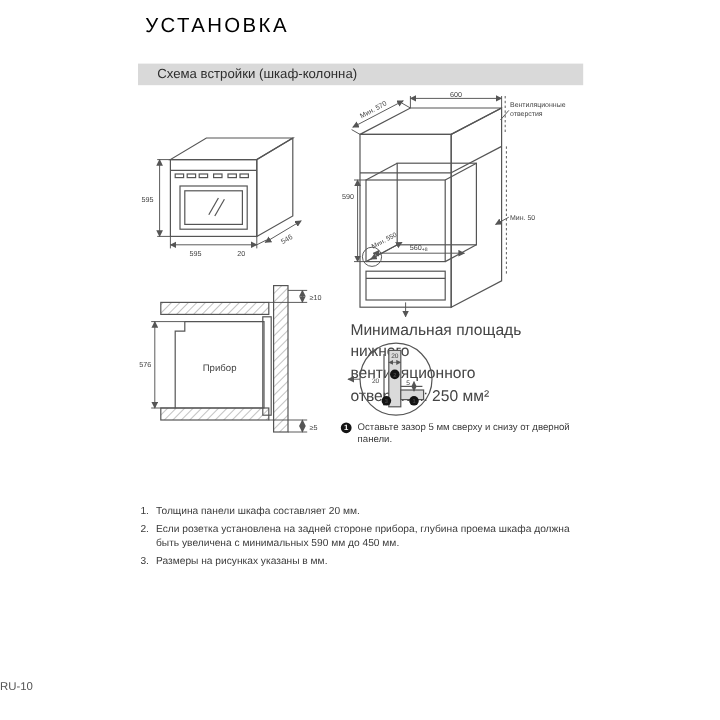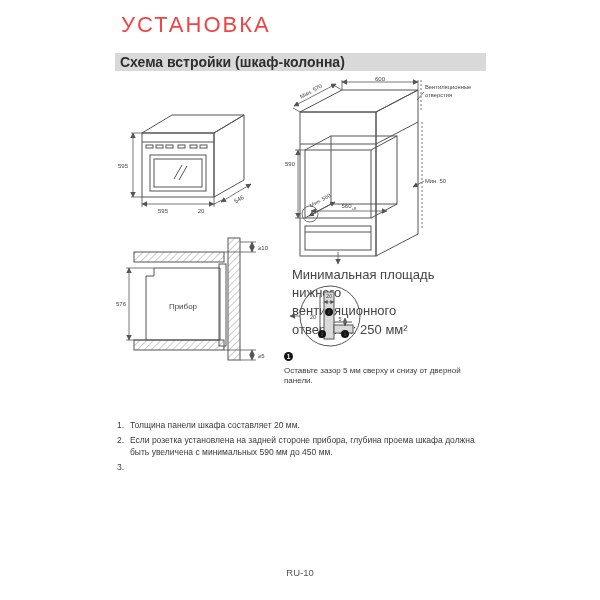--- a/index.html
+++ b/index.html
@@ -1,30 +1,30 @@
 <!DOCTYPE html>
 <html><head>
 <meta charset="utf-8">
 <style>
   * { margin:0; padding:0; box-sizing:border-box; }
   html,body { width:600px; height:600px; }
   body { background:#fff; font-family:"Liberation Sans", sans-serif; color:#333; position:relative; }
   .abs { position:absolute; }
-  .title { left:121px; top:12px; font-size:22px; letter-spacing:2px; font-weight:400; color:#ef4444; }
-  .secbar { left:115px; top:53px; width:371px; height:18px; background:#d9d9d9; font-size:14px; font-weight:bold; line-height:18px; padding-left:5px; color:#2e2e2e; }
+  .title { left:121px; top:12px; font-size:17px; letter-spacing:2px; font-weight:400; color:#000000; }
+  .secbar { left:115px; top:53px; width:371px; height:18px; background:#d9d9d9; font-size:11px; font-weight:normal; line-height:18px; padding-left:16px; color:#2e2e2e; }
   svg.fig { position:absolute; overflow:visible; }
   svg text { font-family:"Liberation Sans", sans-serif; fill:#444; }
   .ventnote { left:292px; top:266px; width:150px; font-size:13px; line-height:1.4; color:#444; }
   .callouts { left:284px; top:351px; width:204px; }
-  .callout { display:flex; gap:5px; margin-bottom:5px; font-size:8px; line-height:1.3; color:#3a3a3a;flex-direction:column; }
+  .callout { display:flex; gap:5px; margin-bottom:5px; font-size:8px; line-height:1.3; color:#3a3a3a; }
   .badge { flex:0 0 auto; width:9px; height:9px; border-radius:50%; background:#141414; color:#fff; font-size:6.5px; font-weight:bold; text-align:center; line-height:9px; margin-top:1px; }
   .notes { left:117px; top:420px; width:372px; font-size:8.5px; line-height:1.35; color:#3a3a3a; }
   .note { display:flex; margin-bottom:4px; }
   .note .n { flex:0 0 13px; }
-  .footer { left:0; top:567px; width:600px; text-align:center; font-size:9.5px; color:#555; }
+  .footer { left:0; top:567px; width:600px; text-align:left; font-size:9.5px; color:#555; }
 </style>
 </head>
 <body>
 
 <svg width="0" height="0" style="position:absolute" aria-hidden="true">
   <defs>
     <marker id="ar" viewBox="0 0 10 10" refX="9" refY="5" markerWidth="7" markerHeight="7" orient="auto-start-reverse">
       <path d="M0,0 L10,5 L0,10 Z" fill="#555"></path>
     </marker>
     <pattern id="hatch" width="5" height="5" patternUnits="userSpaceOnUse" patternTransform="rotate(45)">
@@ -178,16 +178,17 @@
   <div class="note">
     <span class="n">1.</span>
     <span>Толщина панели шкафа составляет 20 мм.</span>
   </div>
   <div class="note">
     <span class="n">2.</span>
     <span>Если розетка установлена на задней стороне прибора, глубина проема шкафа должна быть увеличена с минимальных 590 мм до 450 мм.</span>
   </div>
   <div class="note">
     <span class="n">3.</span>
+    <span>Размеры на рисунках указаны в мм.</span>
   </div>
 </div>
 
 <div class="abs footer">RU-10</div>
 
 </body></html>

